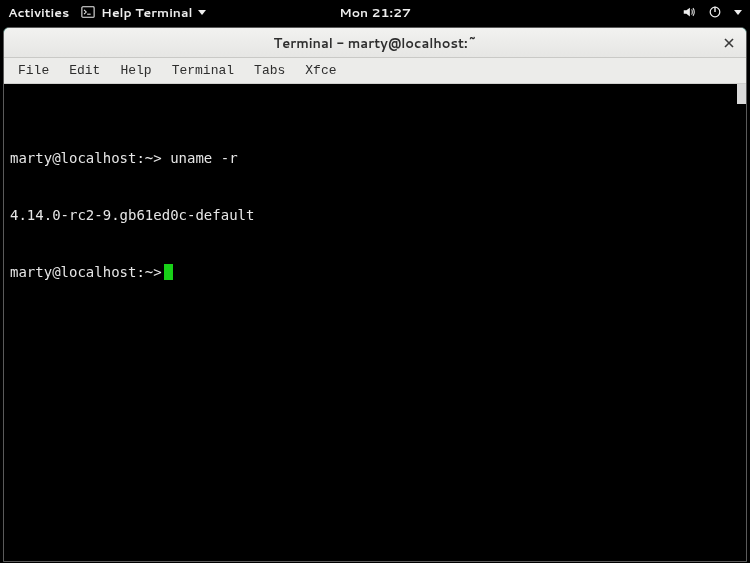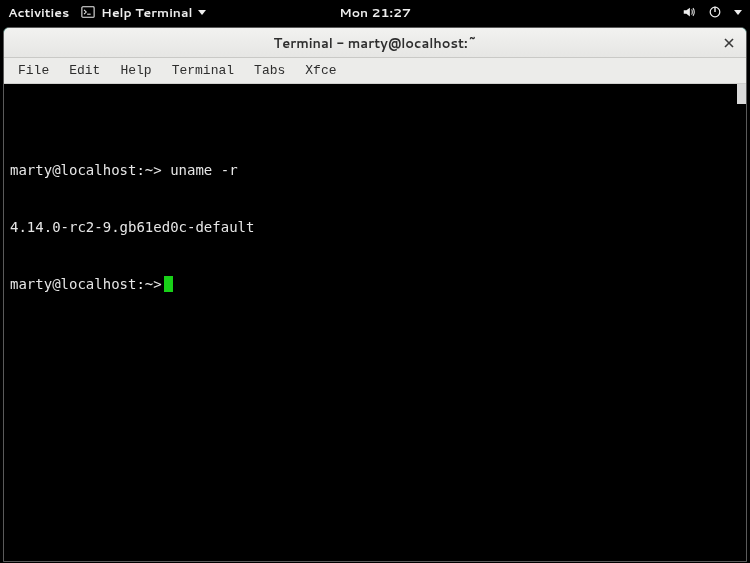--- a/index.html
+++ b/index.html
@@ -86,21 +86,21 @@
     cursor: default;
     font-family: Liberation Mono, monospace;
   }
   .terminal {
     flex: 1;
     background: #000;
     color: #e6e6e6;
     font-family: "DejaVu Sans Mono", "Liberation Mono", monospace;
     font-size: 14px;
     line-height: 19px;
-    padding: 20px 6px;
+    padding: 8px 6px;
     white-space: pre;
     position: relative;
   }
   .scrollbar {
     position: absolute;
     right: 0; top: 0;
     width: 9px; height: 20px;
     background: #d9d9d9;
     border-radius: 0;
   }

